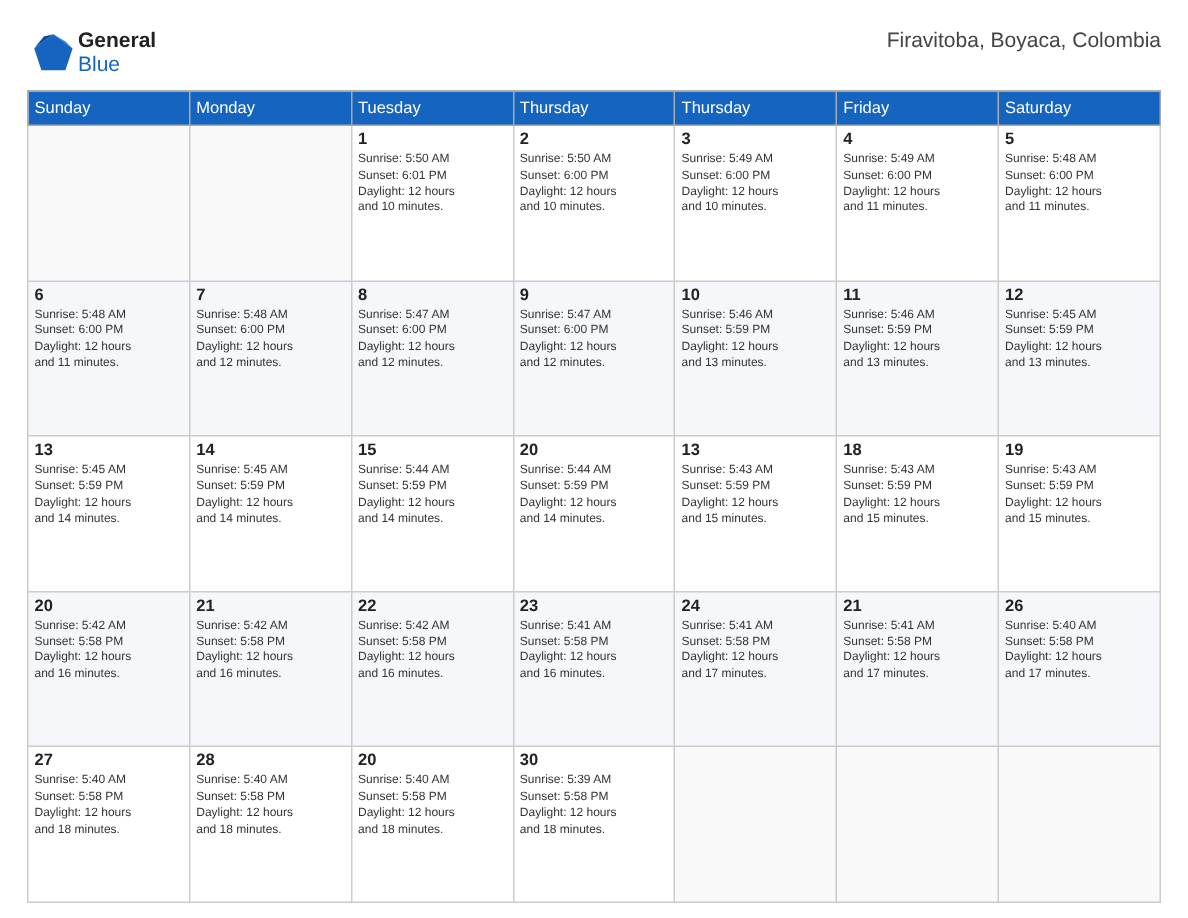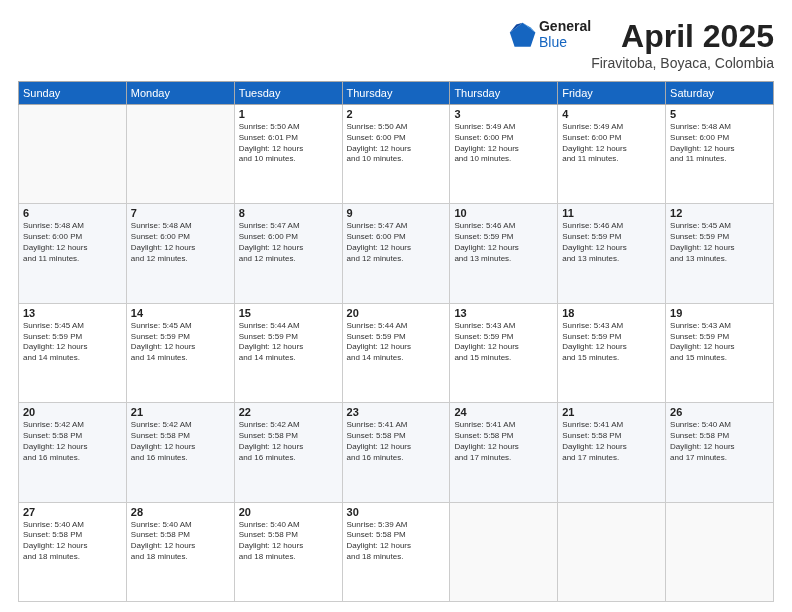--- a/index.html
+++ b/index.html
@@ -12,21 +12,21 @@
     }
     .page {
       width: 792px;
       height: 612px;
       padding: 18px 18px 10px 18px;
       display: flex;
       flex-direction: column;
     }
     .header {
       display: flex;
-      justify-content: flex-end;
+      justify-content: space-between;
       align-items: flex-start;
       margin-bottom: 10px;
     }
     .logo {
       display: flex;
       align-items: center;
     }
     .logo-icon {
       width: 32px;
       height: 32px;
@@ -97,21 +97,20 @@
         <polygon points="22,6 38,18 32,36 12,36 6,18" fill="#1565c0"></polygon>
         <polygon points="22,6 38,18 32,12" fill="#1976d2"></polygon>
         <polygon points="6,18 22,6 14,8" fill="#0d47a1"></polygon>
       </svg>
       <div>
         <div style="font-size:14px;font-weight:bold;color:#222;">General</div>
         <div style="font-size:14px;font-weight:normal;color:#1565c0;">Blue</div>
       </div>
     </div>
     <div class="title-block">
-      <div class="month-title">April 2025</div>
       <div class="location">Firavitoba, Boyaca, Colombia</div>
     </div>
   </div>
 
   <table class="calendar">
     <thead>
       <tr id="weekday-row">
           <th>Sunday</th>
           <th>Monday</th>
           <th>Tuesday</th>

